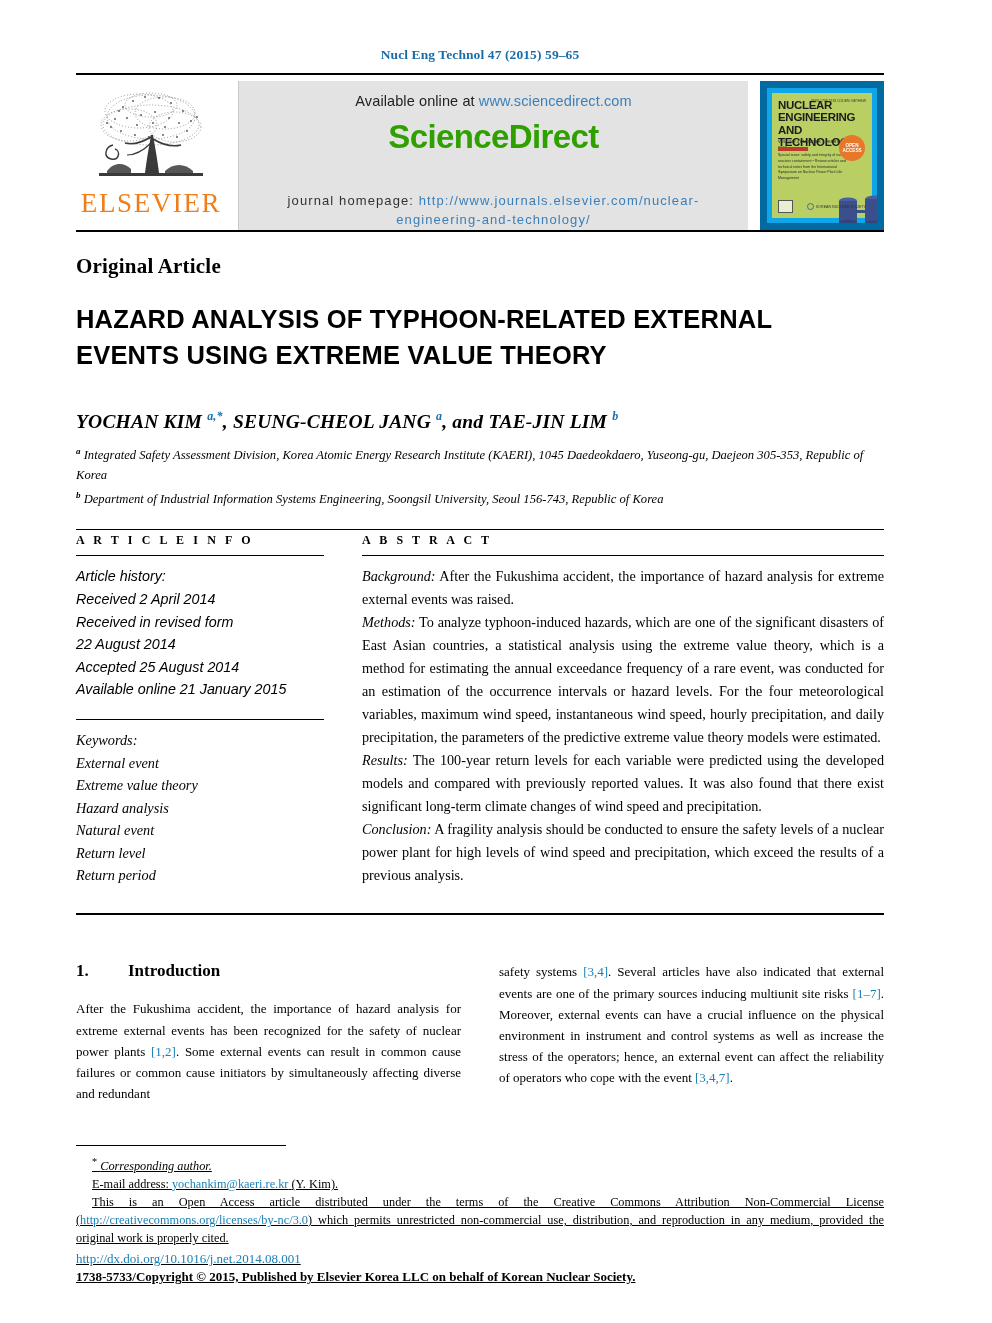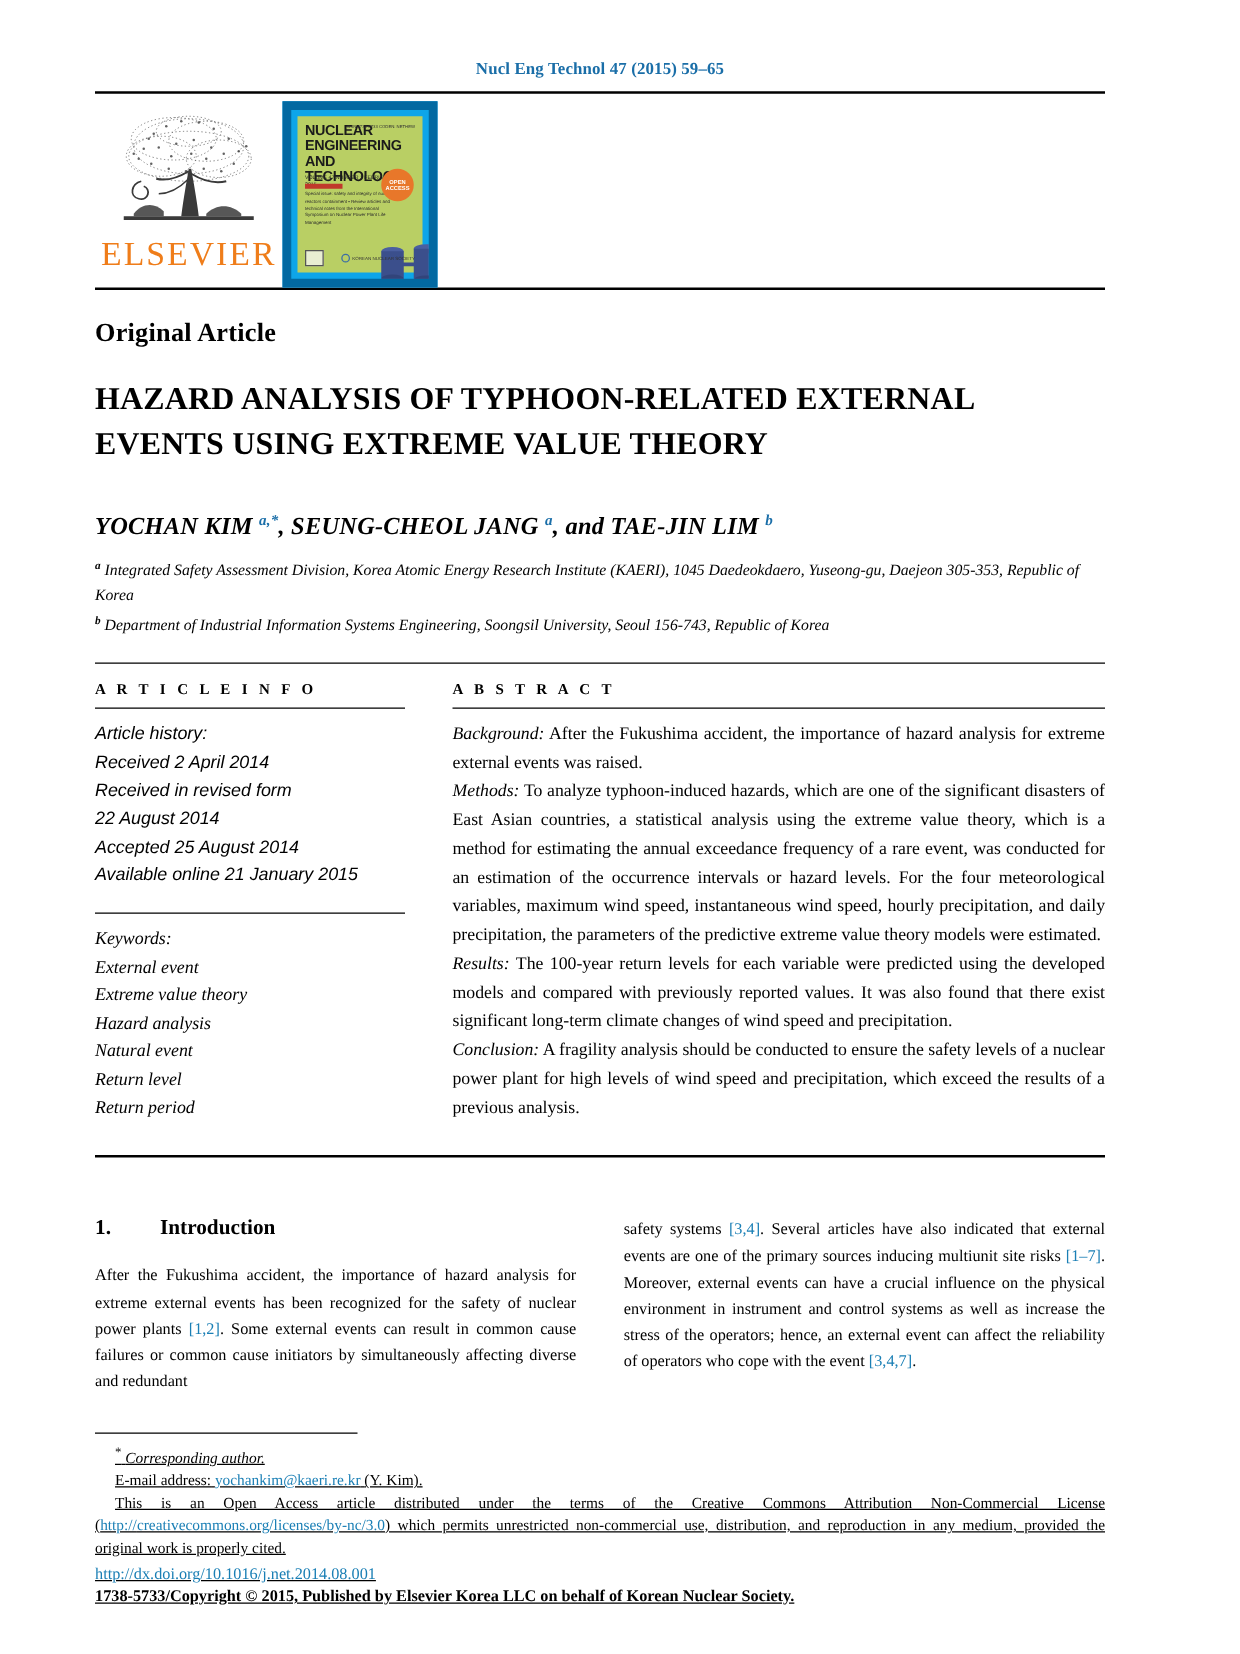--- a/index.html
+++ b/index.html
@@ -200,21 +200,21 @@
 
   
   .artType {
     font-family: "Liberation Serif", serif;
     font-weight: bold;
     font-size: 21px;
     margin-top: 22px;
     letter-spacing: 0.2px;
   }
   .title {
-    font-family: Liberation Serif, serif;
+    font-family: Liberation Sans, sans-serif;
     font-weight: bold;
     font-size: 25.5px;
     line-height: 1.42;
     letter-spacing: 0.2px;
     margin-top: 22px;
     max-width: 760px;
   }
 
   
   .authors {
@@ -231,21 +231,21 @@
     font-style: italic;
     font-size: 12.6px;
     line-height: 1.62;
     margin-top: 11px;
     max-width: 830px;
   }
   .affil sup { font-weight: bold; font-size: 9px; }
 
   
   .rule-info { border-top: 1.6px solid #000; margin-top: 20px; }
-  .infowrap { display: flex; margin-top: 13px; }
+  .infowrap { display: flex; margin-top: 3px; }
   .infocol { width: 248px; flex: 0 0 248px; }
   .abscol  { flex: 1 1 auto; margin-left: 38px; }
 
   .secHead {
     font-family: "Liberation Serif", serif;
     font-weight: bold;
     font-size: 12px;
     letter-spacing: 3.1px;
   }
   .thinrule { border-top: 1px solid #000; margin-top: 7px; margin-bottom: 9px; }
@@ -408,20 +408,31 @@
             <path d="M18 86 C24 78, 34 76, 42 84 L42 88 L18 88 Z" opacity="0.85"></path>
             <path d="M76 86 C84 78, 96 78, 104 86 L104 88 L76 88 Z" opacity="0.85"></path>
 
             <rect x="10" y="88" width="104" height="3"></rect>
           </g>
         </svg>
       </div>
       <div class="elsevier-word">ELSEVIER</div>
     </div>
 
+    <div class="sd-banner">
+      <div class="avail">
+        <span>Available online at </span><a href="#">www.sciencedirect.com</a>
+      </div>
+      <div class="sd-logo">ScienceDirect</div>
+      <div class="homepage">
+        <span>journal homepage:</span>
+        <a href="#">http://www.journals.elsevier.com/nuclear-</a><br>
+        <a href="#">engineering-and-technology/</a>
+      </div>
+    </div>
 
     <div class="cover">
       <div class="cover-inner">
         <div class="cover-title">
           <div>NUCLEAR</div>
           <div>ENGINEERING AND</div>
           <div>TECHNOLOGY</div>
         </div>
         <div class="cover-issn">ISSN 1738-5733
 CODEN: NETHEW</div>

